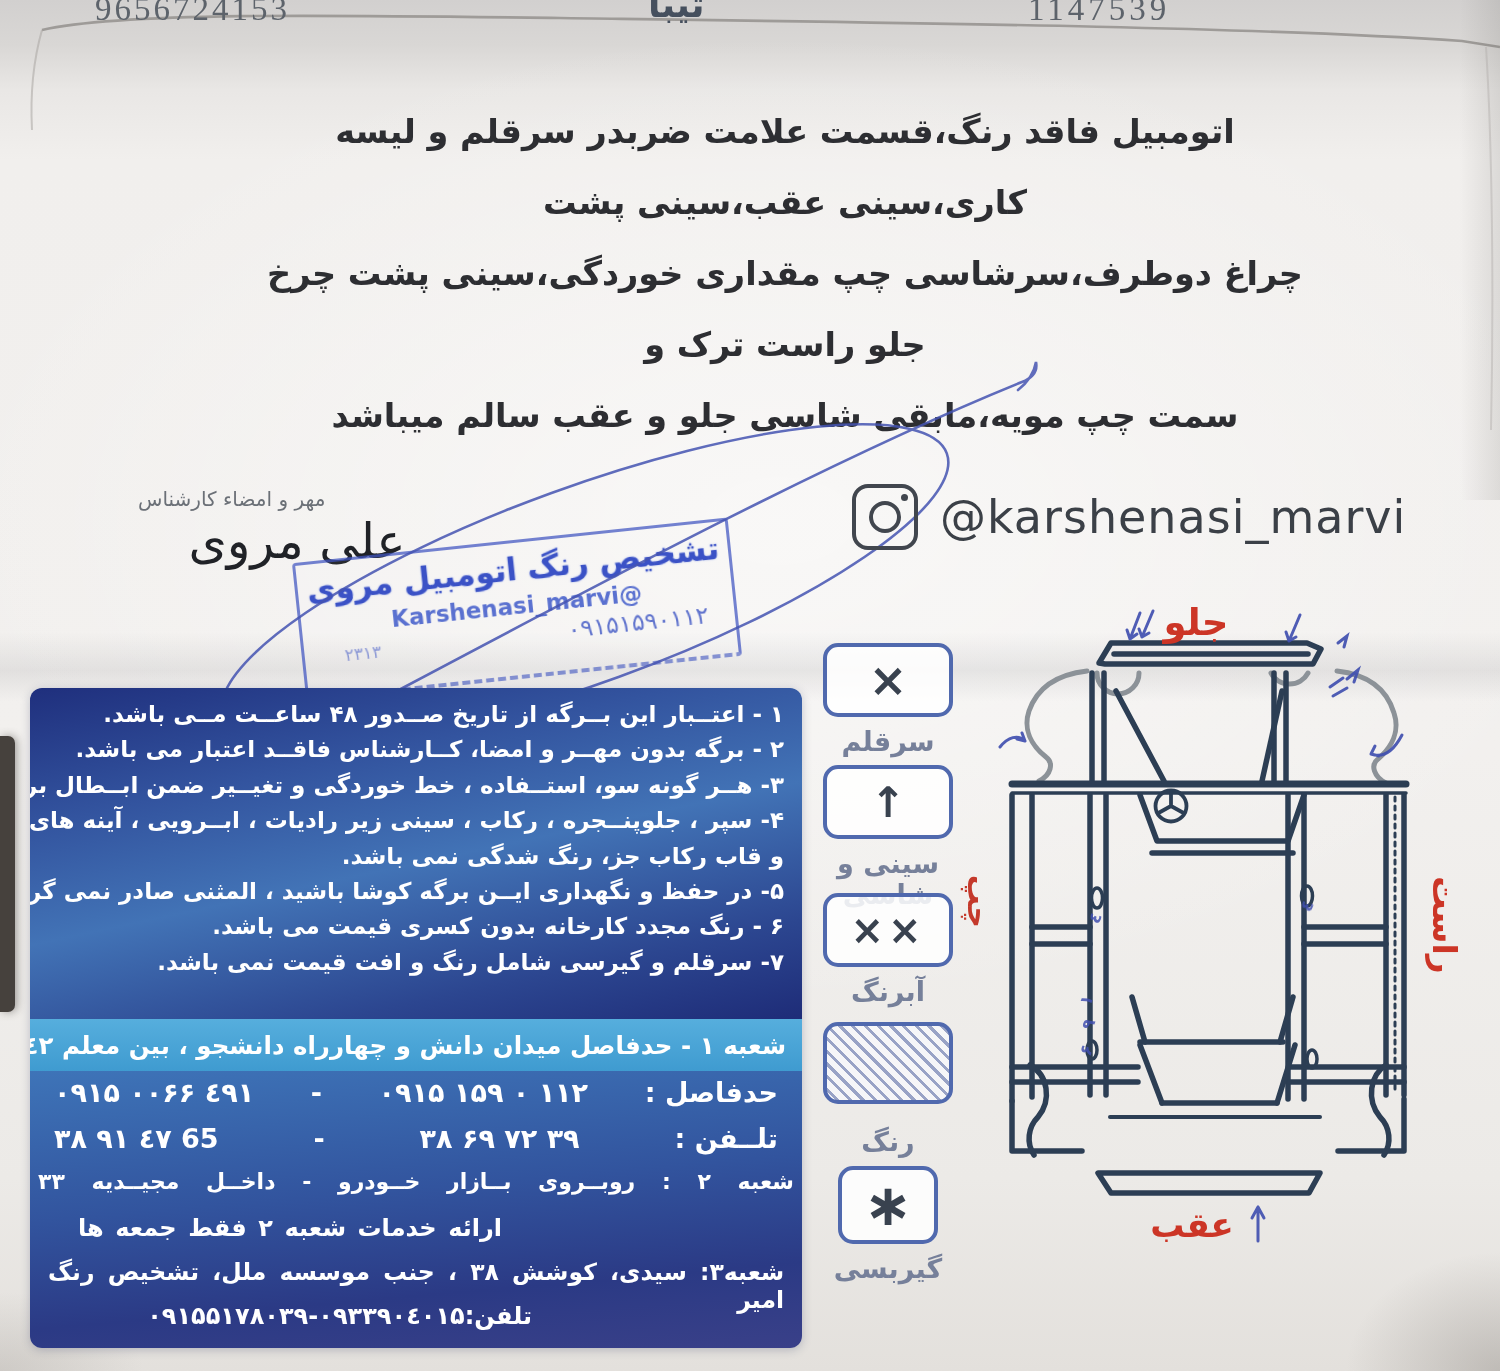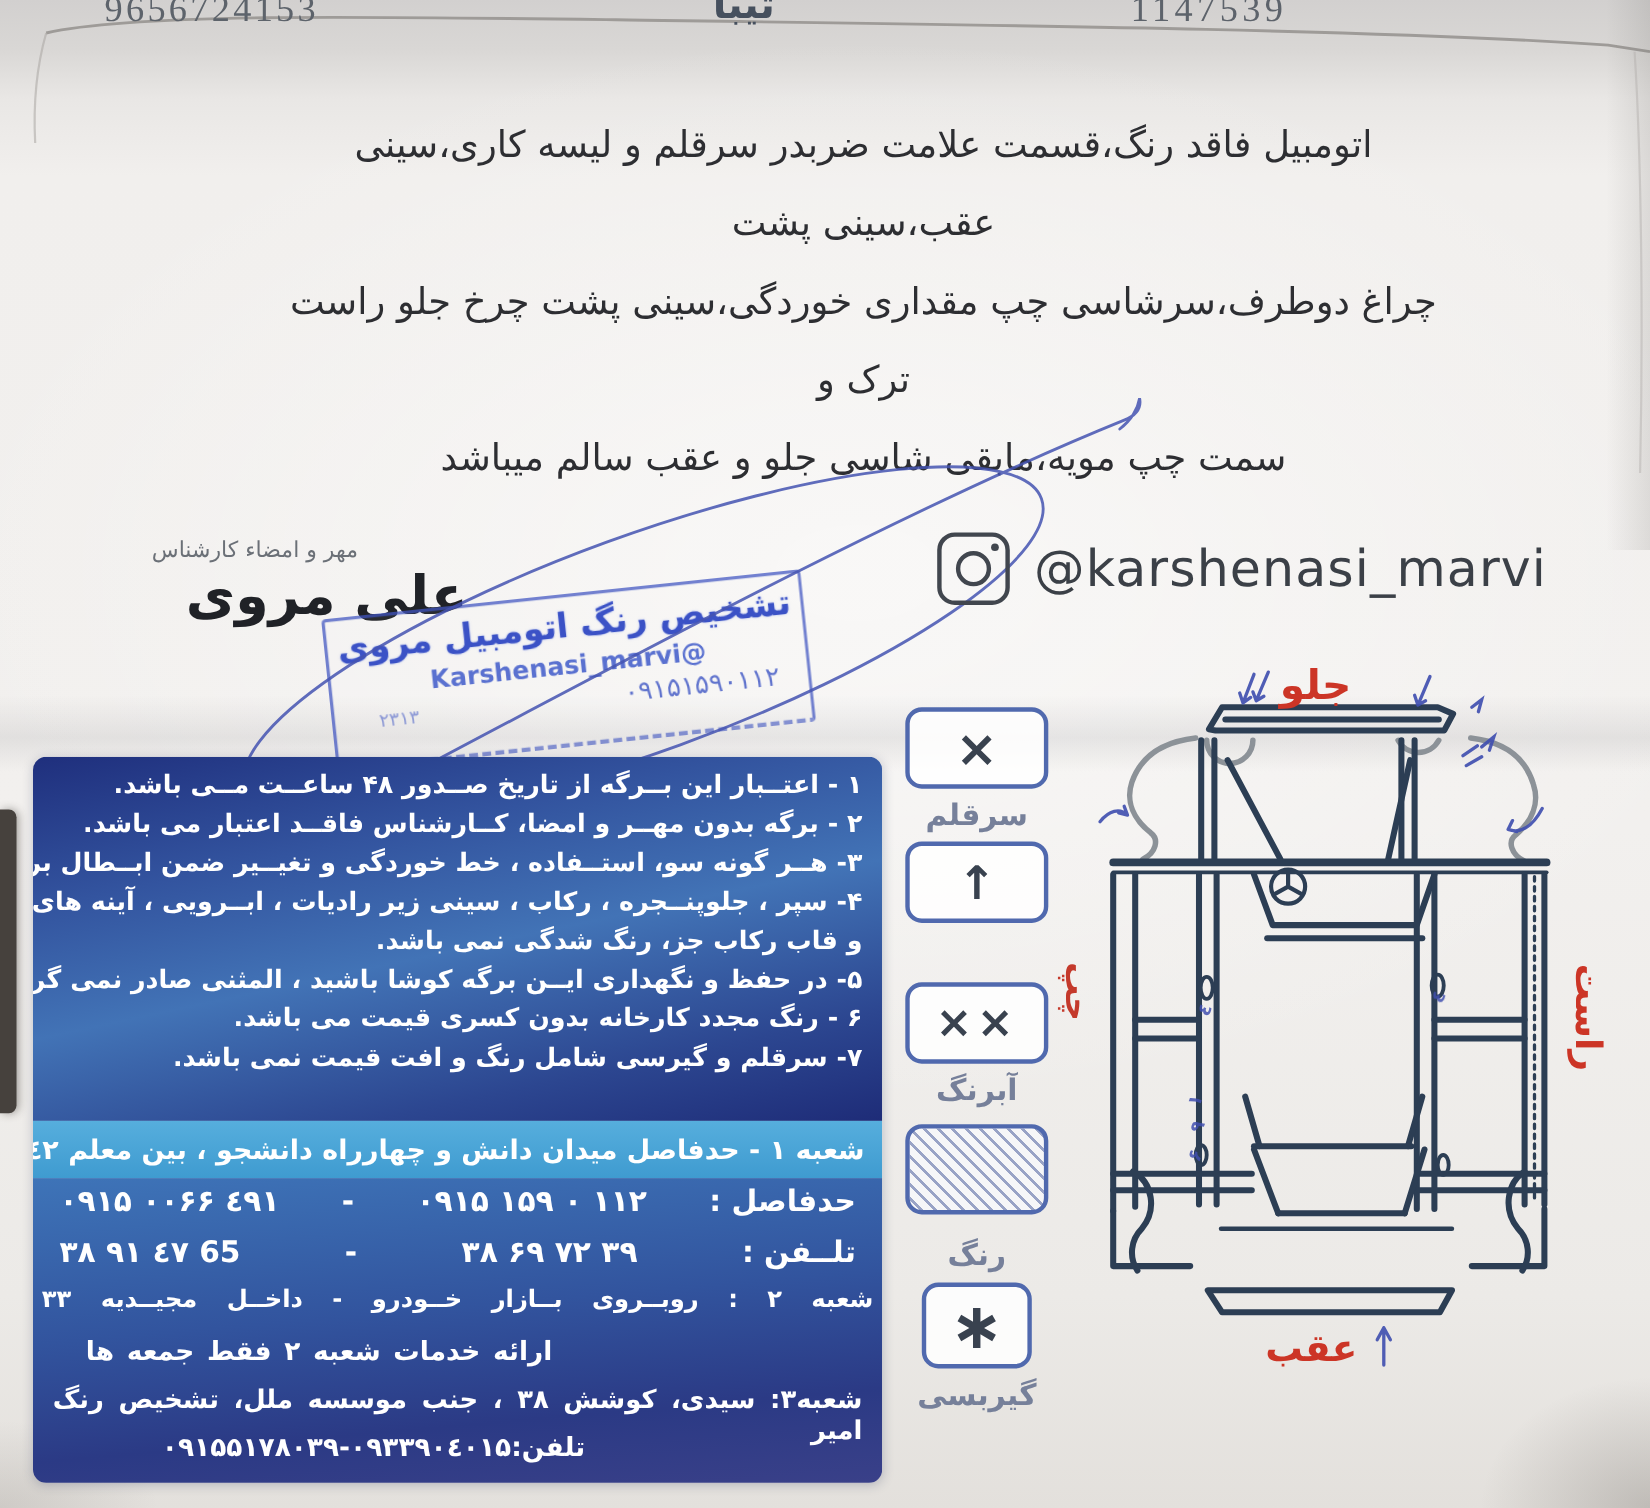--- a/index.html
+++ b/index.html
@@ -27,27 +27,27 @@
 
   
   .top-strip{position:absolute;left:0;top:0;width:1500px;height:40px;overflow:hidden;padding-left:15px;}
   .top-num{position:absolute;top:-9px;font-family:"Liberation Serif",serif;font-size:33px;color:#5d636b;letter-spacing:3px;}
   .num-left{left:95px;}
   .num-right{left:1028px;letter-spacing:4px;}
   .model{position:absolute;left:648px;top:-16px;font-size:36px;font-weight:bold;color:#46505e;}
 
   
   .report{position:absolute;left:250px;top:96px;width:1070px;direction:rtl;text-align:center;
-    color:#2d2e32;font-weight:normal;font-size:33.5px;line-height:71px;}
+    color:#2d2e32;font-weight:bold;font-size:33.5px;line-height:71px;}
 
   
   .expert-caption{position:absolute;left:138px;top:487px;width:245px;direction:rtl;text-align:left;
     font-size:20px;color:#6b7077;}
   .expert-name{position:absolute;left:152px;top:513px;width:290px;text-align:center;direction:rtl;
-    font-size:49px;font-weight:bold;color:#202227;letter-spacing:1px;}
+    font-size:49px;font-weight:normal;color:#202227;letter-spacing:1px;}
 
   
   .stamp{position:absolute;left:298px;top:540px;width:432px;height:132px;
     transform:rotate(-6deg);border:3px solid rgba(63,84,193,.72);border-bottom:4px dashed rgba(63,84,193,.6);
     border-radius:4px;text-align:center;direction:rtl;color:#3c54c4;
     filter:blur(.3px);background:rgba(255,255,255,.04);}
   .stamp-title{font-size:31px;font-weight:bold;margin-top:8px;color:#3b52c6;
     text-shadow:0 0 2px rgba(80,110,220,.55);}
   .stamp-handle{font-size:23px;font-weight:bold;margin-top:6px;color:#4a63cc;opacity:.9;}
   .stamp-row{display:flex;direction:rtl;justify-content:space-between;padding:2px 26px 0 40px;align-items:baseline;}
@@ -201,20 +201,21 @@
   <div class="legend-item li-1">
     <div class="sym-box">
         <span class="sym-x">×</span>
       </div>
     <div class="legend-label">سرقلم</div>
   </div>
   <div class="legend-item li-2">
     <div class="sym-box">
         <span class="sym-up">↑</span>
       </div>
+    <div class="legend-label">سینی و شاسی</div>
   </div>
   <div class="legend-item li-3">
     <div class="sym-box">
         <span class="sym-xx">××</span>
       </div>
     <div class="legend-label">آبرنگ</div>
   </div>
   <div class="legend-item li-4">
     <div class="sym-box hatch"></div>
     <div class="legend-label">رنگ</div>

